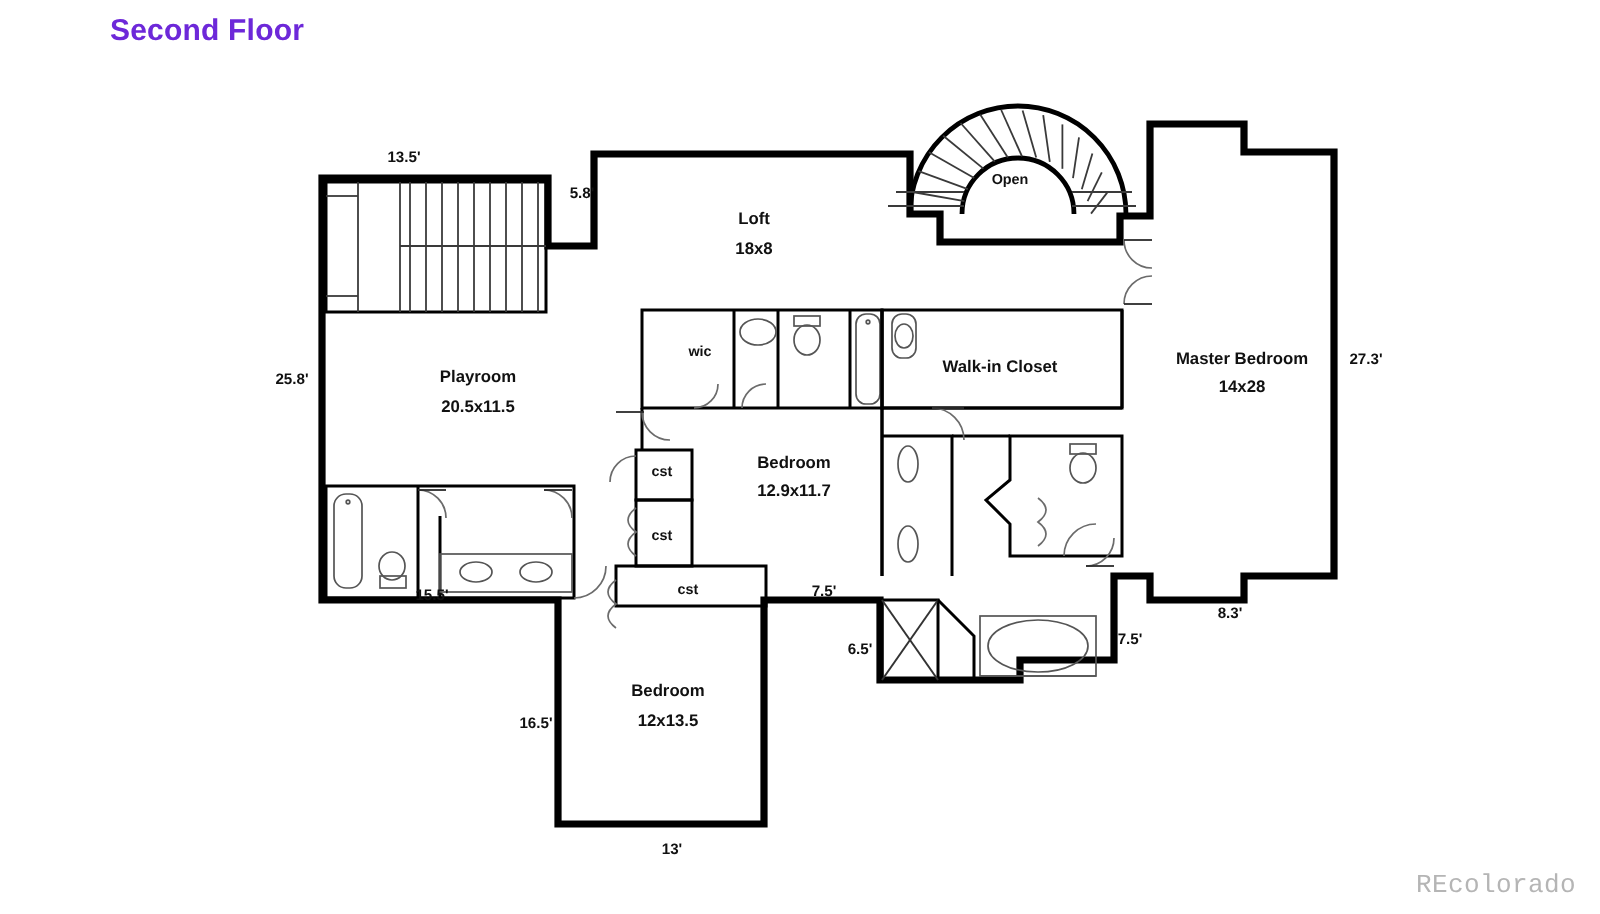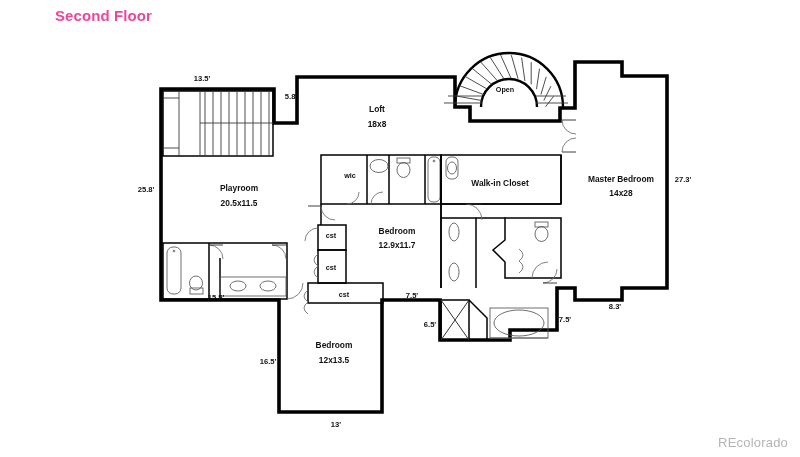--- a/index.html
+++ b/index.html
@@ -9,34 +9,34 @@
     background:#ffffff;
     font-family:"Liberation Sans", sans-serif;
     overflow:hidden;
     position:relative;
   }
   #plan-title{
     position:absolute;
     left:55px; top:7px;
     font-size:15px;
     font-weight:bold;
-    color:#ec4899;
+    color:#6d28d9;
     letter-spacing:0.1px;
   }
   #floorplan-canvas{
     position:absolute;
     left:0; top:0;
     width:800px; height:457px;
   }
   #watermark{
     position:absolute;
     right:12px; bottom:7px;
     font-size:13px;
     color:#b5b5b5;
-    font-family:Liberation Sans, sans-serif;
+    font-family:Liberation Mono, monospace;
     letter-spacing:0.2px;
     user-select:none;
   }
   .room-label{
     font-family:"Liberation Sans", sans-serif;
     font-size:8.4px;
     font-weight:bold;
     fill:#111111;
     text-anchor:middle;
   }

